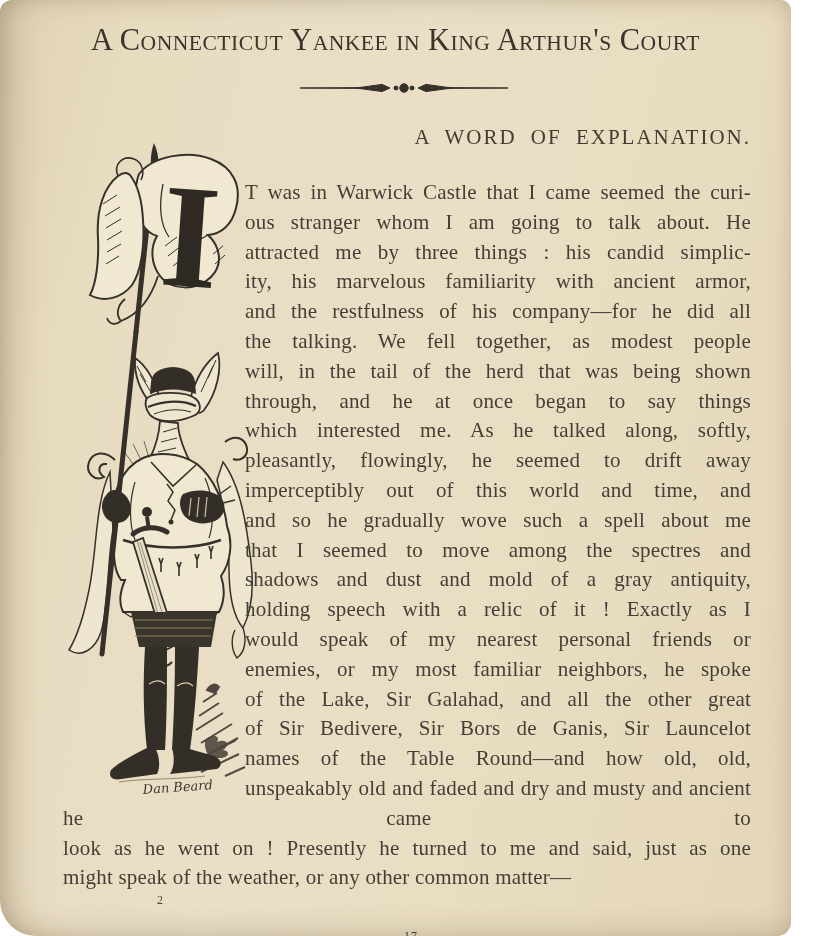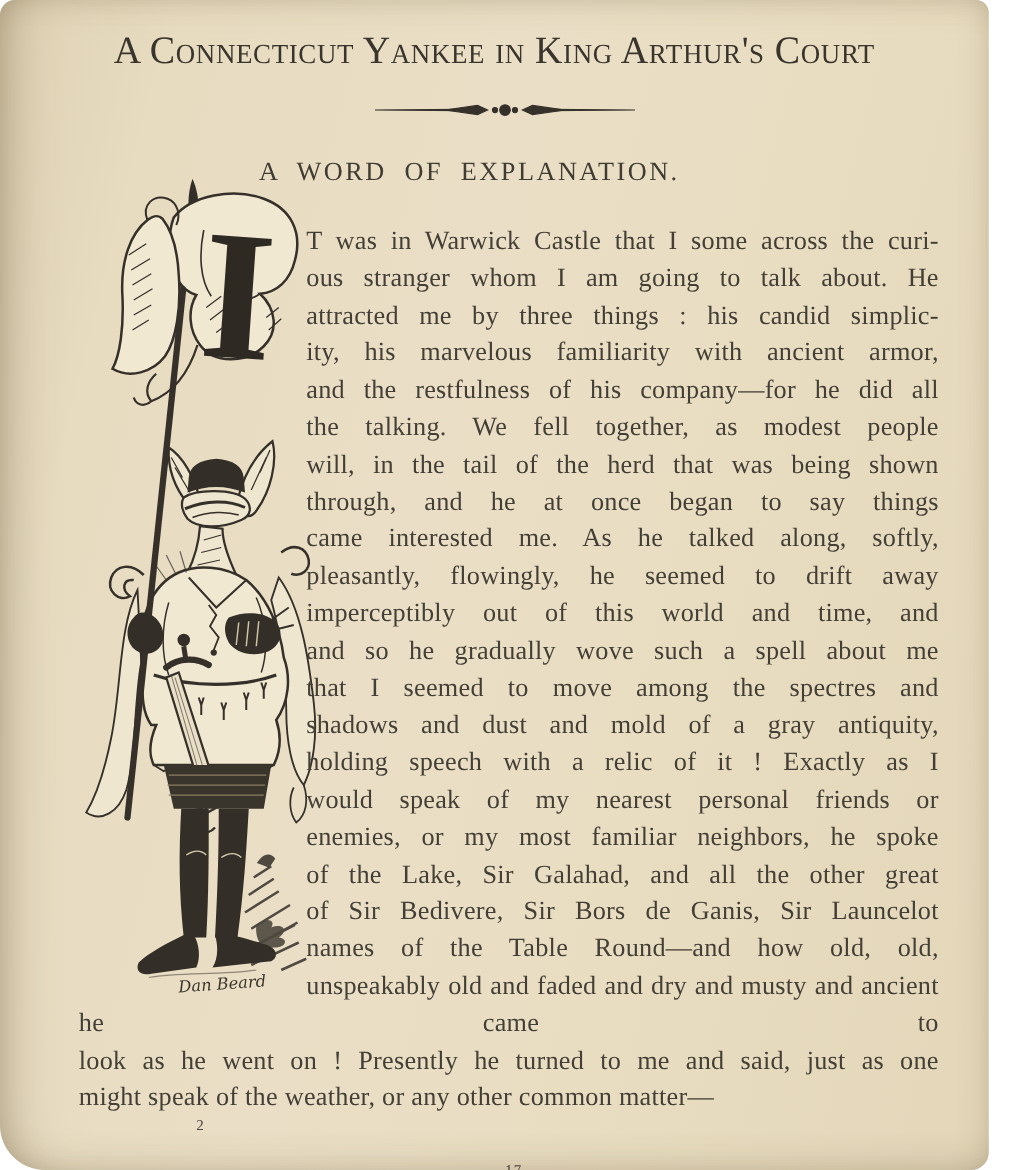--- a/index.html
+++ b/index.html
@@ -25,21 +25,21 @@
     font-size:31px;
     line-height:52px;
     letter-spacing:.5px;
     white-space:nowrap;
     color:#39352d;
     transform:scaleX(.98);
   }
   .divider{display:block;width:212px;height:16px;margin:14px auto 0;transform:translateX(8px);}
   .heading{
     margin:28px 40px 0 0;
-    text-align:center;
+    text-align:right;
     font-size:21px;
     line-height:26px;
     letter-spacing:2px;
     word-spacing:7px;
     color:#403c33;
     white-space:nowrap;
   }
   .content{margin:28px 40px 0 63px;position:relative;}
   .illu{float:left;width:182px;height:620px;position:relative;}
   .illu svg{position:absolute;left:-8px;top:-36px;z-index:0;}
@@ -175,29 +175,29 @@
           <path d="M148,560 l14,-9 M144,574 l20,-13 M141,588 l27,-17 M146,601 l31,-19 M154,612 l29,-16 M138,620 l43,-22 M146,630 l38,-18 M170,634 l20,-9"></path>
           <path d="M152,548 c4,-6 9,-7 12,-3 l-4,6 z" fill="#332e27"></path>
           <path d="M150,598 c8,-7 16,-4 12,2 c10,-4 14,3 6,8 c8,1 6,8 -3,8 c-10,1 -16,-4 -15,-18 z" fill="#332e27" opacity=".9" stroke="none"></path>
         </g>
 
         <text x="88" y="652" font-size="13" font-style="italic" font-family="DejaVu Serif,serif" fill="#3a352c" transform="rotate(-4 88 652)">Dan Beard</text>
       </svg>
     </div>
 
     <div class="text-col">
-      <div class="line first">T was in Warwick Castle that I some across the curi-</div>
+      <div class="line first">T was in Warwick Castle that I came seemed the curi-</div>
       <div class="line">ous stranger whom I am going to talk about.  He</div>
       <div class="line">attracted me by three things : his candid simplic-</div>
       <div class="line">ity, his marvelous familiarity with ancient armor,</div>
       <div class="line">and the restfulness of his company—for he did all</div>
       <div class="line">the talking.  We fell together, as modest people</div>
       <div class="line">will, in the tail of the herd that was being shown</div>
       <div class="line">through, and he at once began to say things</div>
-      <div class="line">came interested me.  As he talked along, softly,</div>
+      <div class="line">which interested me.  As he talked along, softly,</div>
       <div class="line">pleasantly, flowingly, he seemed to drift away</div>
       <div class="line">imperceptibly out of this world and time, and</div>
       <div class="line">and so he gradually wove such a spell about me</div>
       <div class="line">that I seemed to move among the spectres and</div>
       <div class="line">shadows and dust and mold of a gray antiquity,</div>
       <div class="line">holding speech with a relic of it !  Exactly as I</div>
       <div class="line">would speak of my nearest personal friends or</div>
       <div class="line">enemies, or my most familiar neighbors, he spoke</div>
       <div class="line">of the Lake, Sir Galahad, and all the other great</div>
       <div class="line">of Sir Bedivere, Sir Bors de Ganis, Sir Launcelot</div>

